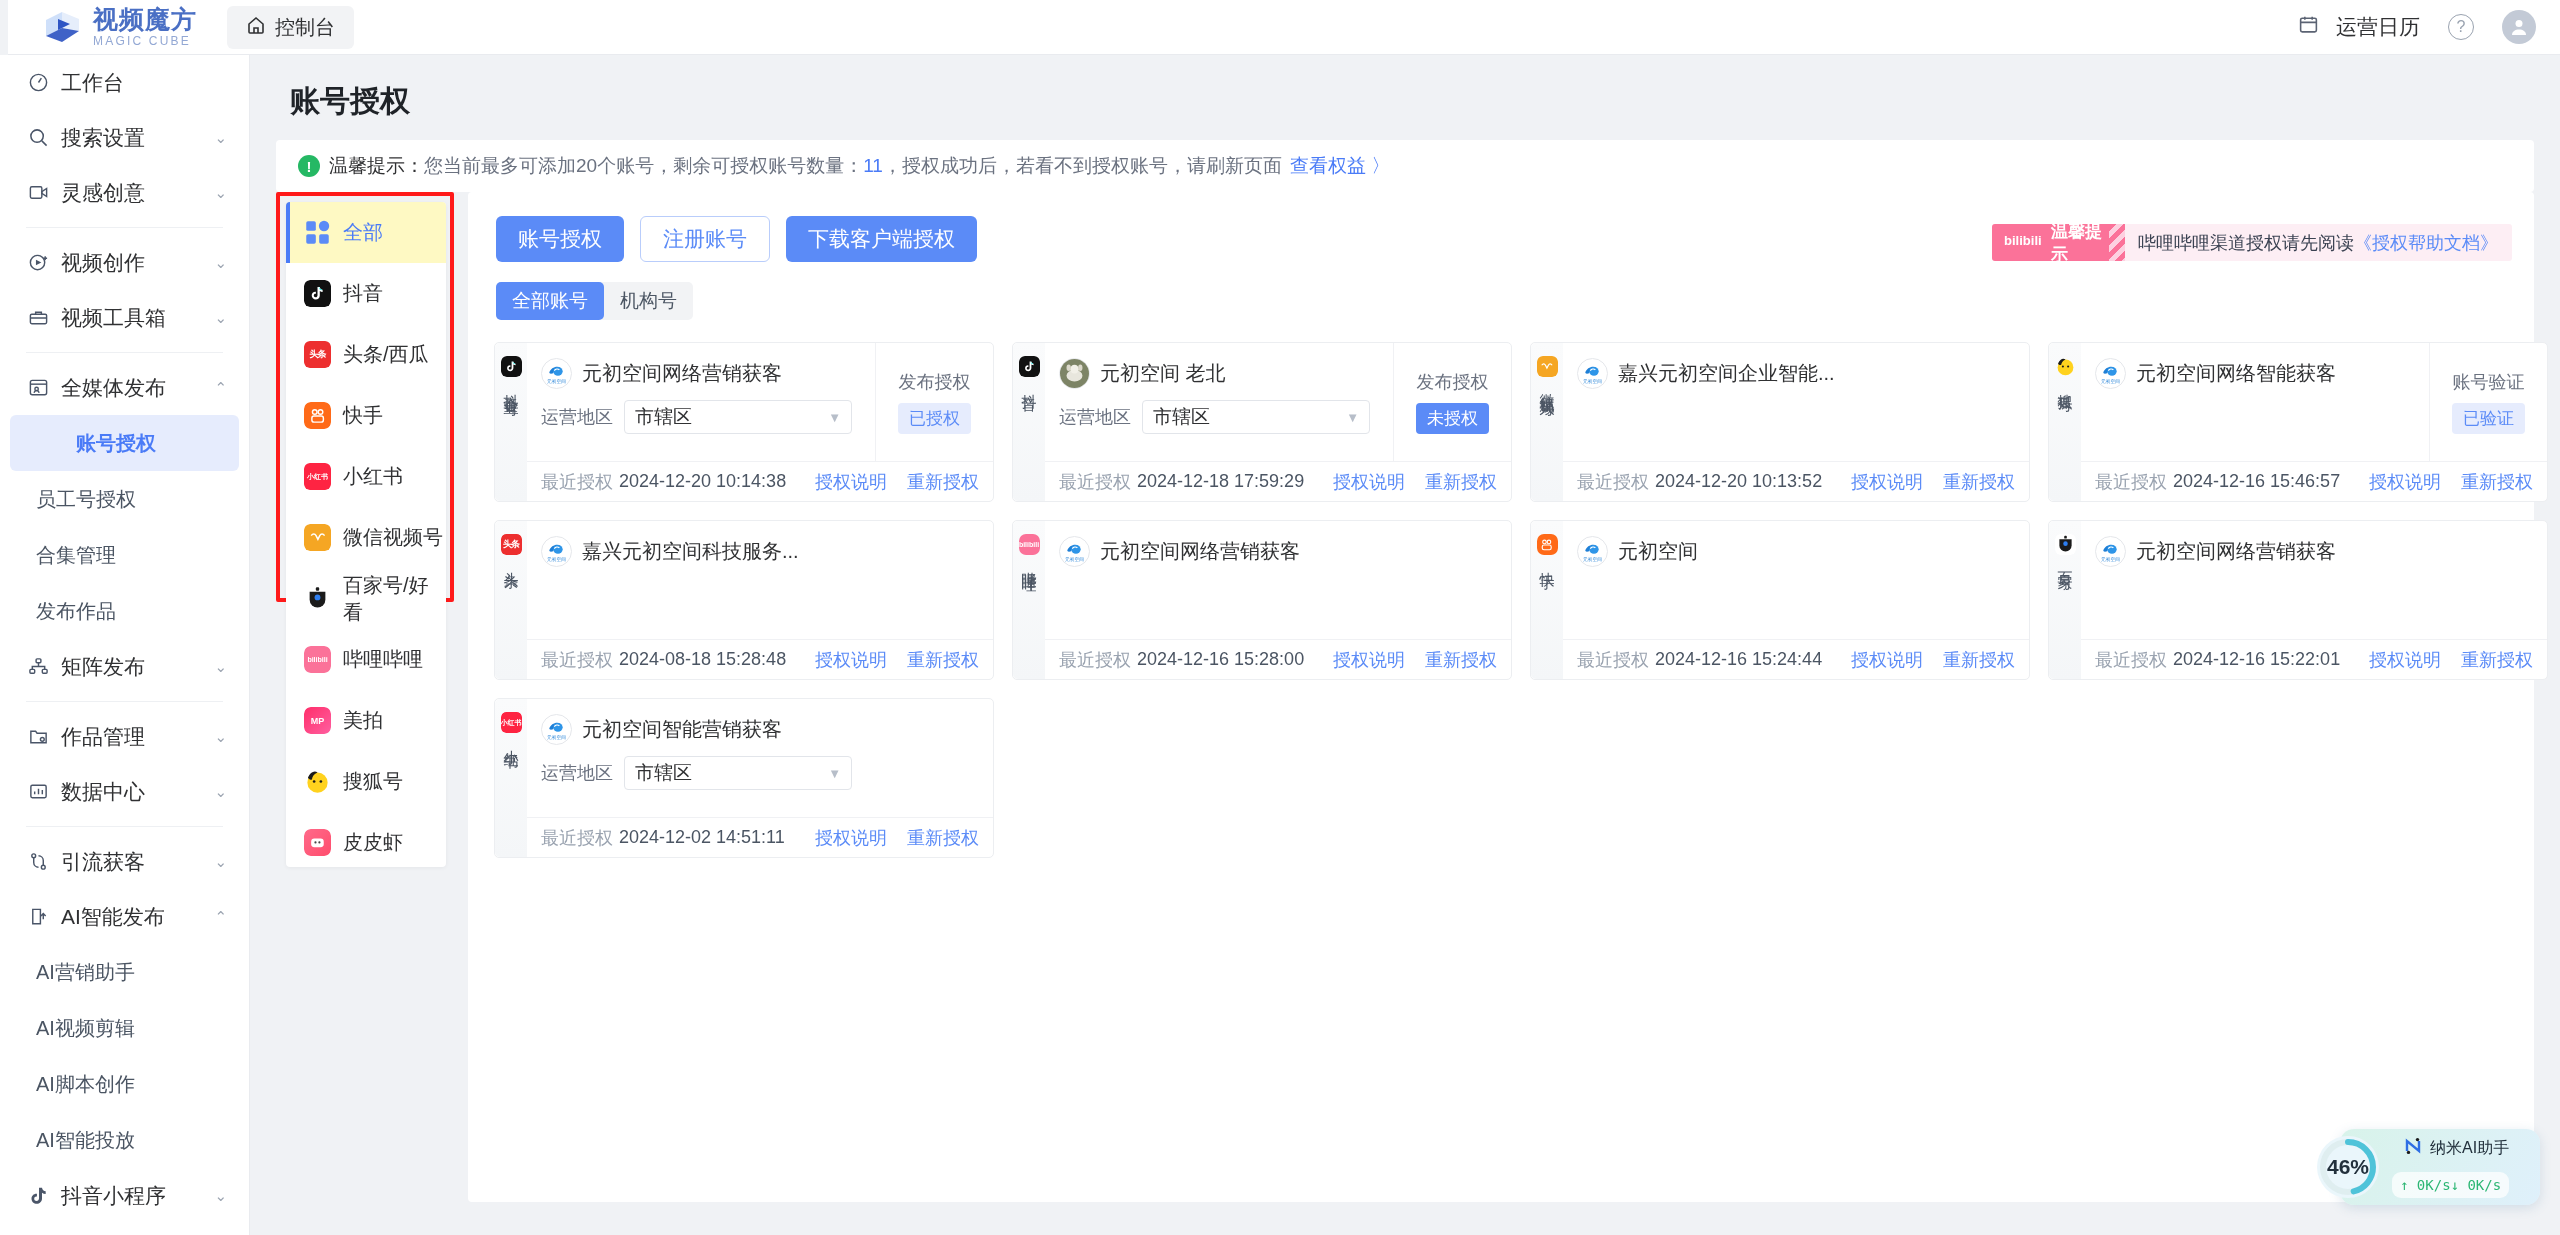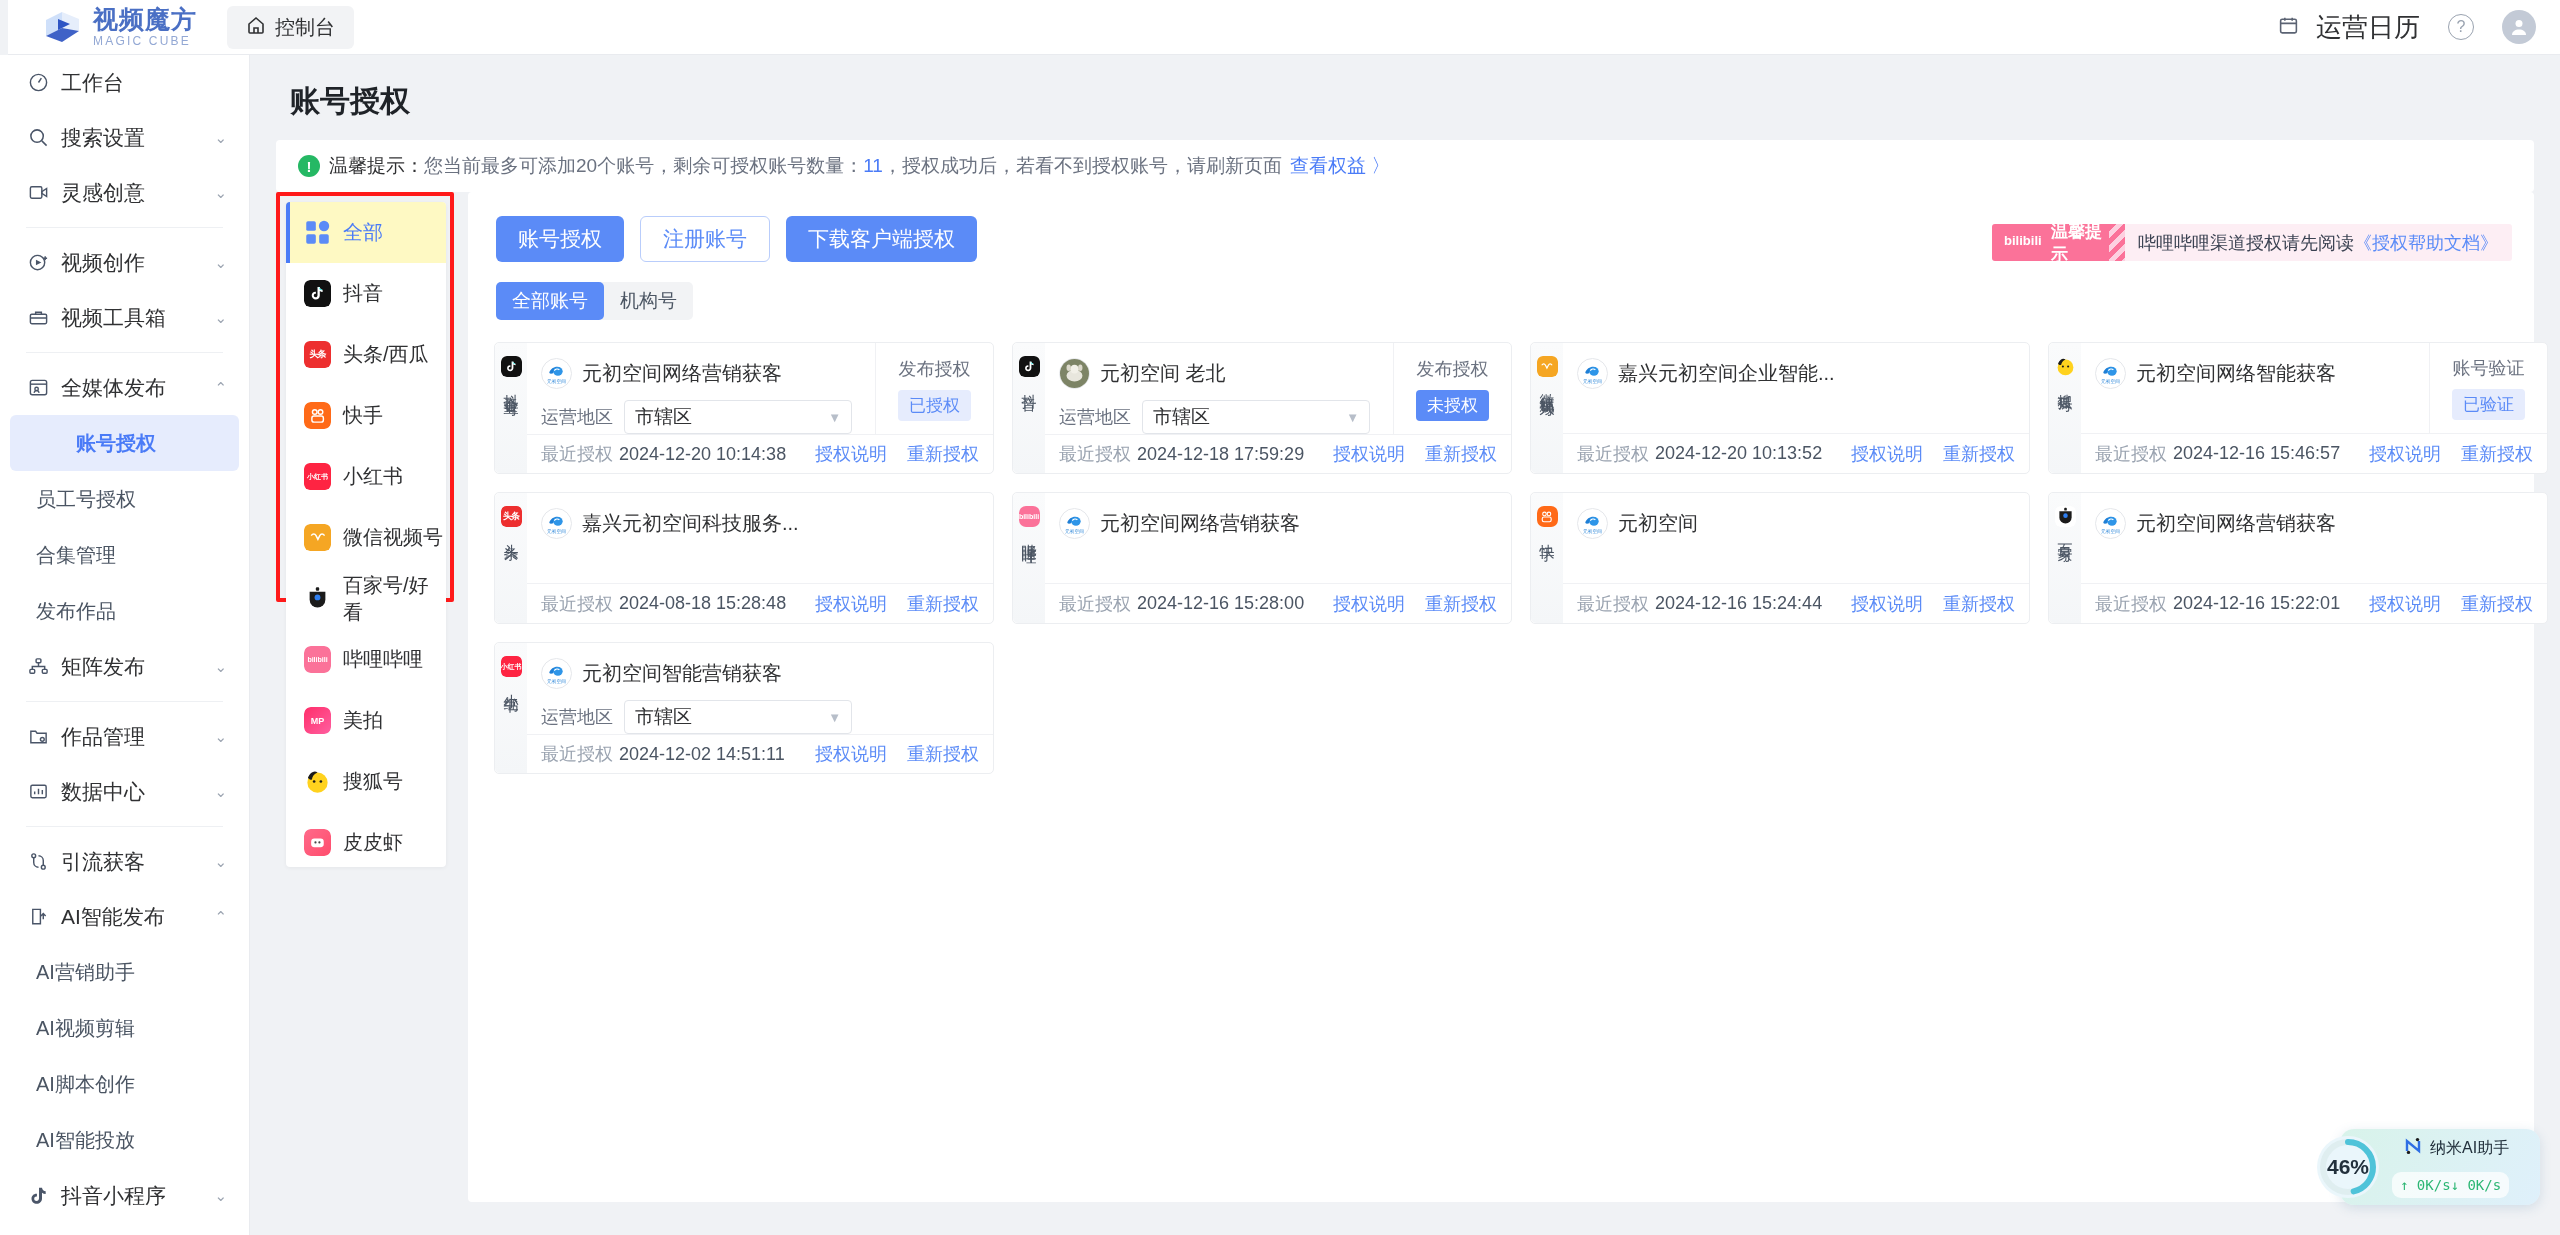--- a/index.html
+++ b/index.html
@@ -21,21 +21,21 @@
   .logo-cn{ font-size:25px; font-weight:700; color:#4a6fc4; letter-spacing:1px; }
   .logo-en{ font-size:12px; color:#93a8d4; letter-spacing:2.2px; margin-top:3px; }
   .console-btn{
     display:flex; align-items:center; gap:9px;
     margin-left:30px; padding:8px 19px; border-radius:6px;
     background:#f2f3f5; color:#303133; font-size:20px; cursor:pointer;
   }
   .topbar-right{
     margin-left:auto; margin-right:32px; display:flex; align-items:center; gap:28px;
   }
-  .cal-item{ display:flex; align-items:center; gap:17px; font-size:26px; color:#303133; cursor:pointer;}
+  .cal-item{ display:flex; align-items:center; gap:17px; font-size:21px; color:#303133; cursor:pointer;}
   .help-ic{ width:26px;height:26px;border-radius:50%;border:1.7px solid #9aa3b0;color:#9aa3b0;
     font-size:16px; display:flex;align-items:center;justify-content:center; cursor:pointer;}
   .avatar{ width:34px;height:34px;border-radius:50%;background:#c3cad6;
     display:flex;align-items:center;justify-content:center; cursor:pointer;}
   
   .sidebar{
     position:absolute; left:0; top:55px; width:250px; height:1180px;
     background:#fff; border-right:1px solid #e9ebef; overflow:hidden; z-index:30;
   }
   .nav-item{
@@ -102,21 +102,21 @@
   }
   .bili-l{ background:#fb7299; color:#fff; display:flex; align-items:center; gap:7px;
      padding:0 9px 0 12px; font-size:17px; font-weight:700; position:relative;}
   .bili-l:after{ content:""; position:absolute; right:-13px; top:0; bottom:0; width:16px;
      background:repeating-linear-gradient(135deg,#fb7299 0 5px,#fdd0e0 5px 10px); }
   .bili-r{ display:flex; align-items:center; padding:0 14px 0 26px; font-size:18px; color:#3b4252; white-space:nowrap;}
   .bili-r b{ color:#5b8bf7; font-weight:400; }
   
   .grid{ display:grid; grid-template-columns:repeat(4,500px); gap:18px 18px;
      padding:22px 0 0 26px; }
-  .card{ height:132px; border:1px solid #eceef1; border-radius:5px; position:relative;
+  .card{ height:160px; border:1px solid #eceef1; border-radius:5px; position:relative;
      display:flex; background:#fff; }
   .side{
     width:32px; flex:none; border-radius:5px 0 0 5px;
     display:flex; flex-direction:column; align-items:center; padding-top:13px; gap:5px;
     background:linear-gradient(180deg,#fafbfc,#f4f6f8);
   }
   .side .pico{ width:21px;height:21px;margin:0; border-radius:5px; font-size:8px;}
   .side .sv{ writing-mode:vertical-rl; font-size:15px; color:#4b5563; letter-spacing:2px; line-height:1.05;}
   .cbody{ flex:1; display:flex; flex-direction:column; padding:0 0 0 0; min-width:0; }
   .ctop{ flex:1; display:flex; min-width:0; }

